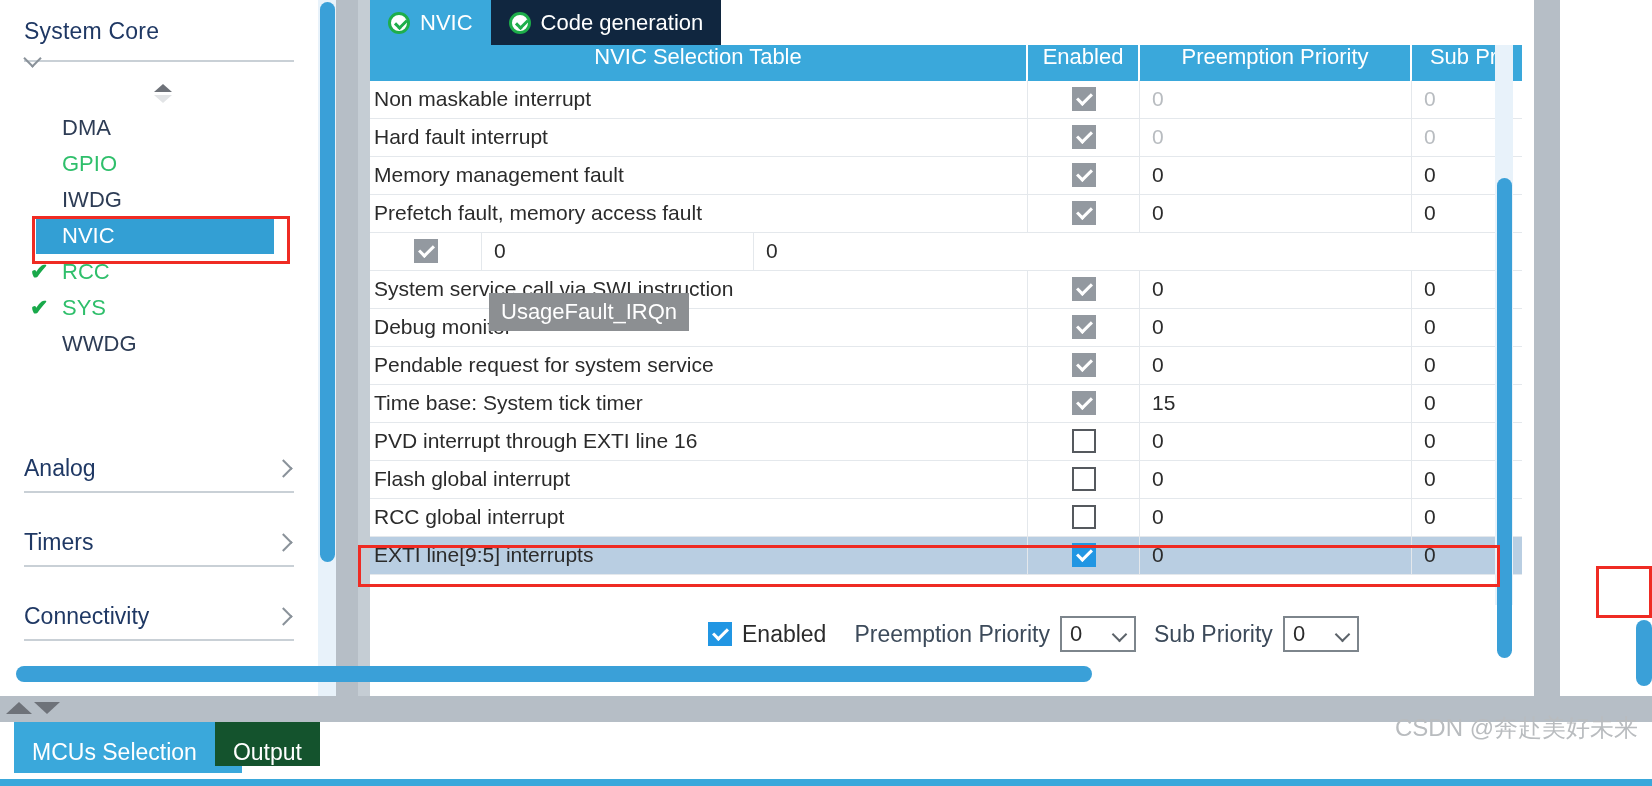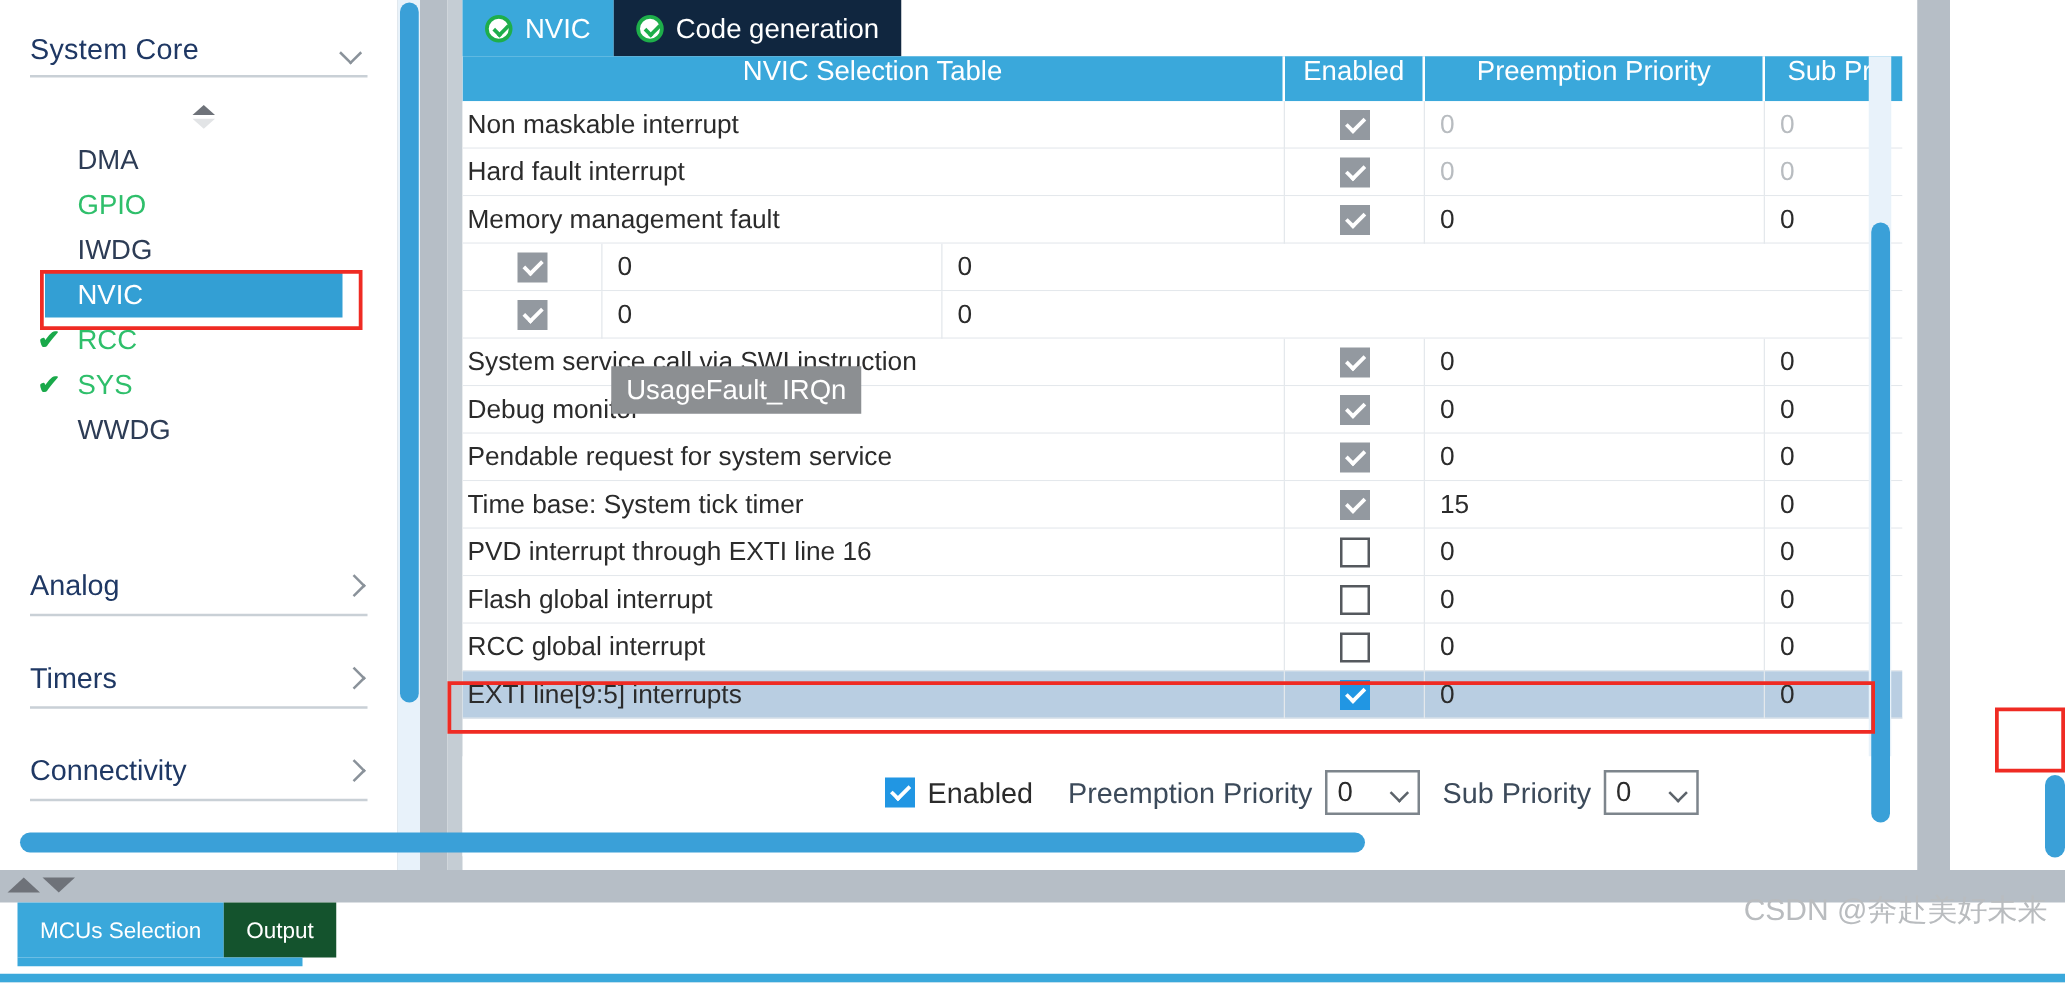--- a/index.html
+++ b/index.html
@@ -12,21 +12,21 @@
   #root { position: relative; width: 1652px; height: 786px; background: #b6bec6; }
 
   
   #sidebar {
     position: absolute; left: 0; top: 0; width: 318px; height: 696px;
     background: #ffffff; overflow: hidden;
   }
   .side-head {
     position: absolute; left: 24px; top: 18px; width: 270px; height: 44px;
     border-bottom: 2px solid #c9d0d6;
-    display: flex; align-items: center; justify-content: space-between;
+    display: flex; align-items: flex-start; justify-content: space-between; flex-direction: column;
   }
   .side-head .title {
     font-size: 23px; color: #1f3864; letter-spacing: .2px;
   }
   .chev-down {
     width: 22px; height: 14px; position: relative; margin-top: 6px;
   }
   .chev-down::before {
     content:""; position:absolute; left:2px; top:1px; width:11px; height:11px;
     border-right:2px solid #8a929a; border-bottom:2px solid #8a929a;
@@ -127,21 +127,21 @@
     color:#ffffff; font-size:22px; border-right:2px solid #ffffff;
   }
   #thead .th.first { justify-content:center; }
   .c-name { width:658px; }
   .c-en   { width:112px; }
   .c-pre  { width:272px; }
   .c-sub  { width:108px; border-right:none !important; }
 
   #tbody { position:absolute; left:0; top:36px; width:1152px; }
   .trow {
-    display:flex; height:38px; align-items:center;
+    display:flex; height:38px; align-items:flex-end;
     border-bottom:1px solid #e4e8ec; background:#ffffff;
   }
   .trow.selected { background:#b9cee2; }
   .td { height:38px; display:flex; align-items:center; border-right:1px solid #e4e8ec; }
   .td.name { width:658px; padding-left:4px; font-size:21px; color:#2b2b2b; }
   .td.en   { width:112px; justify-content:center; }
   .td.pre  { width:272px; padding-left:12px; font-size:21px; color:#2b2b2b; }
   .td.sub  { width:108px; padding-left:12px; font-size:21px; color:#2b2b2b; border-right:none; }
   .dim { color:#b8bcc0 !important; }
 
@@ -232,22 +232,22 @@
   .sp-up, .sp-dn { position:absolute; top:6px; width:0; height:0;
     border-left:13px solid transparent; border-right:13px solid transparent; }
   .sp-up { left:6px; border-bottom:12px solid #6e7279; }
   .sp-dn { left:34px; border-top:12px solid #6e7279; }
 
   #botbar {
     position:absolute; left:0; top:722px; width:1652px; height:64px;
     background:#ffffff;
   }
   #bottabs { position:absolute; left:14px; top:0; height:44px; display:flex; }
-  .btab { height:44px; display:flex; align-items:center; padding:0 18px;
-          font-size:18px; color:#ffffff; }
+  .btab { height:44px; display:flex; align-items:flex-end; padding:0 18px;
+          font-size:23px; color:#ffffff; }
   .btab.active { background:#3aa8db; }
   .btab.inactive { background:#14532d; }
   #bot-underline { position:absolute; left:14px; top:44px; width:228px; height:7px; background:#3aa8db; }
   #watermark {
     position:absolute; right:14px; top:712px; font-size:24px; color:#b9bcbf;
     z-index:60;
   }
   #bot-blue-line { position:absolute; left:0; top:779px; width:1652px; height:7px; background:#3aa8db; }
 </style>
 </head>
@@ -358,20 +358,21 @@
           </div>
           <div class="trow">
             <div class="td name">Memory management fault</div>
             <div class="td en">
               <span class="cb checked-dis"></span>
             </div>
             <div class="td pre">0</div>
             <div class="td sub">0</div>
           </div>
           <div class="trow">
+            <div class="td name">Prefetch fault, memory access fault</div>
             <div class="td en">
               <span class="cb checked-dis"></span>
             </div>
             <div class="td pre">0</div>
             <div class="td sub">0</div>
           </div>
           <div class="trow">
             <div class="td en">
               <span class="cb checked-dis"></span>
             </div>

